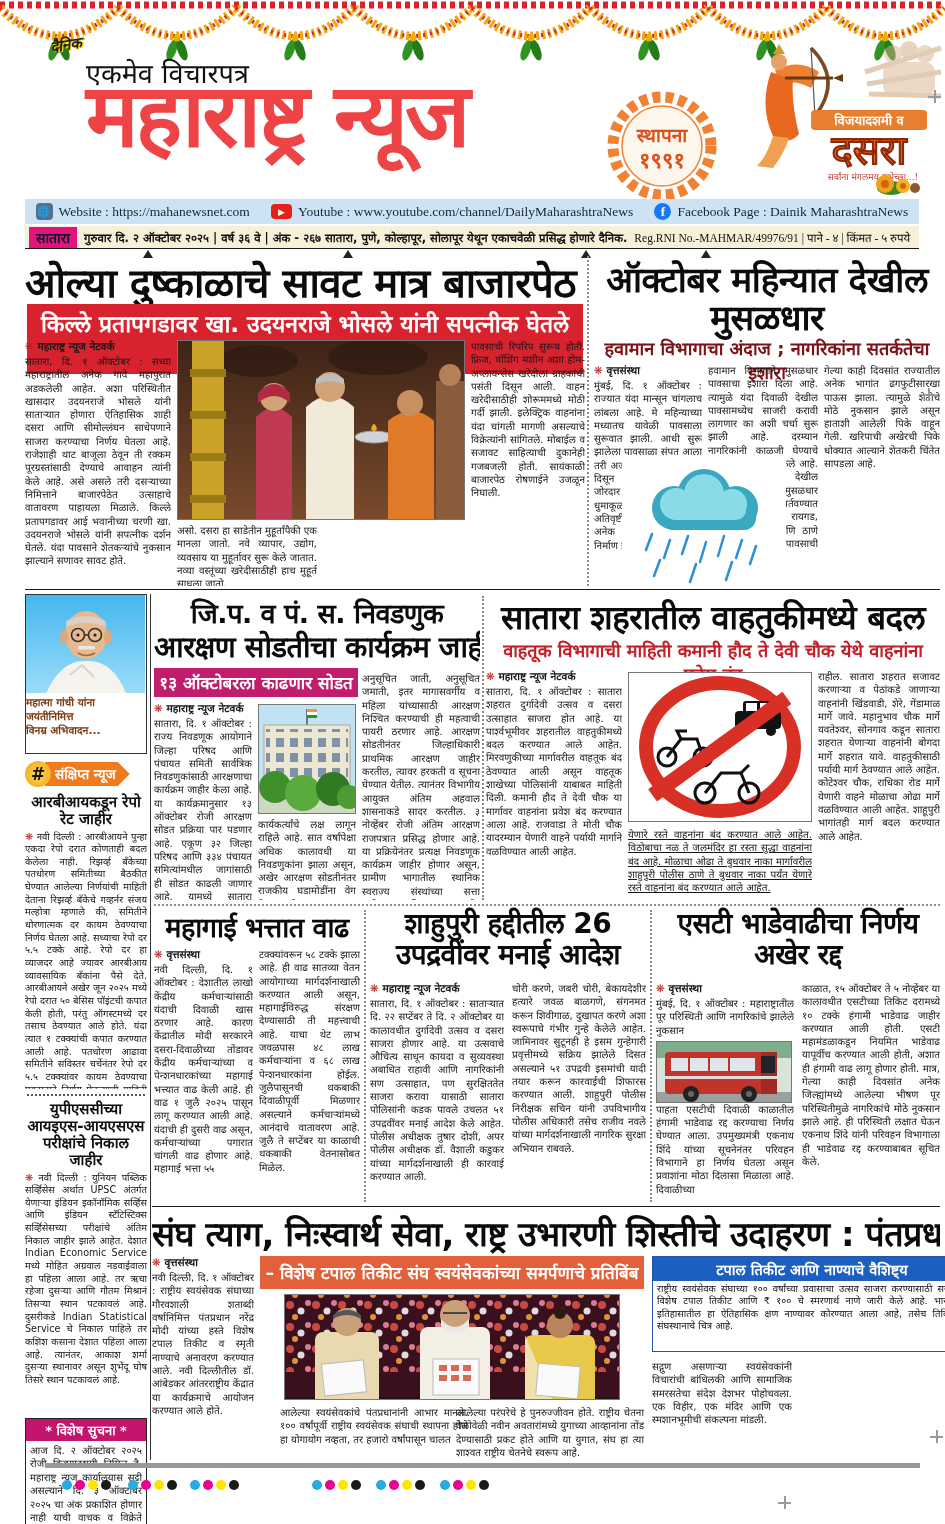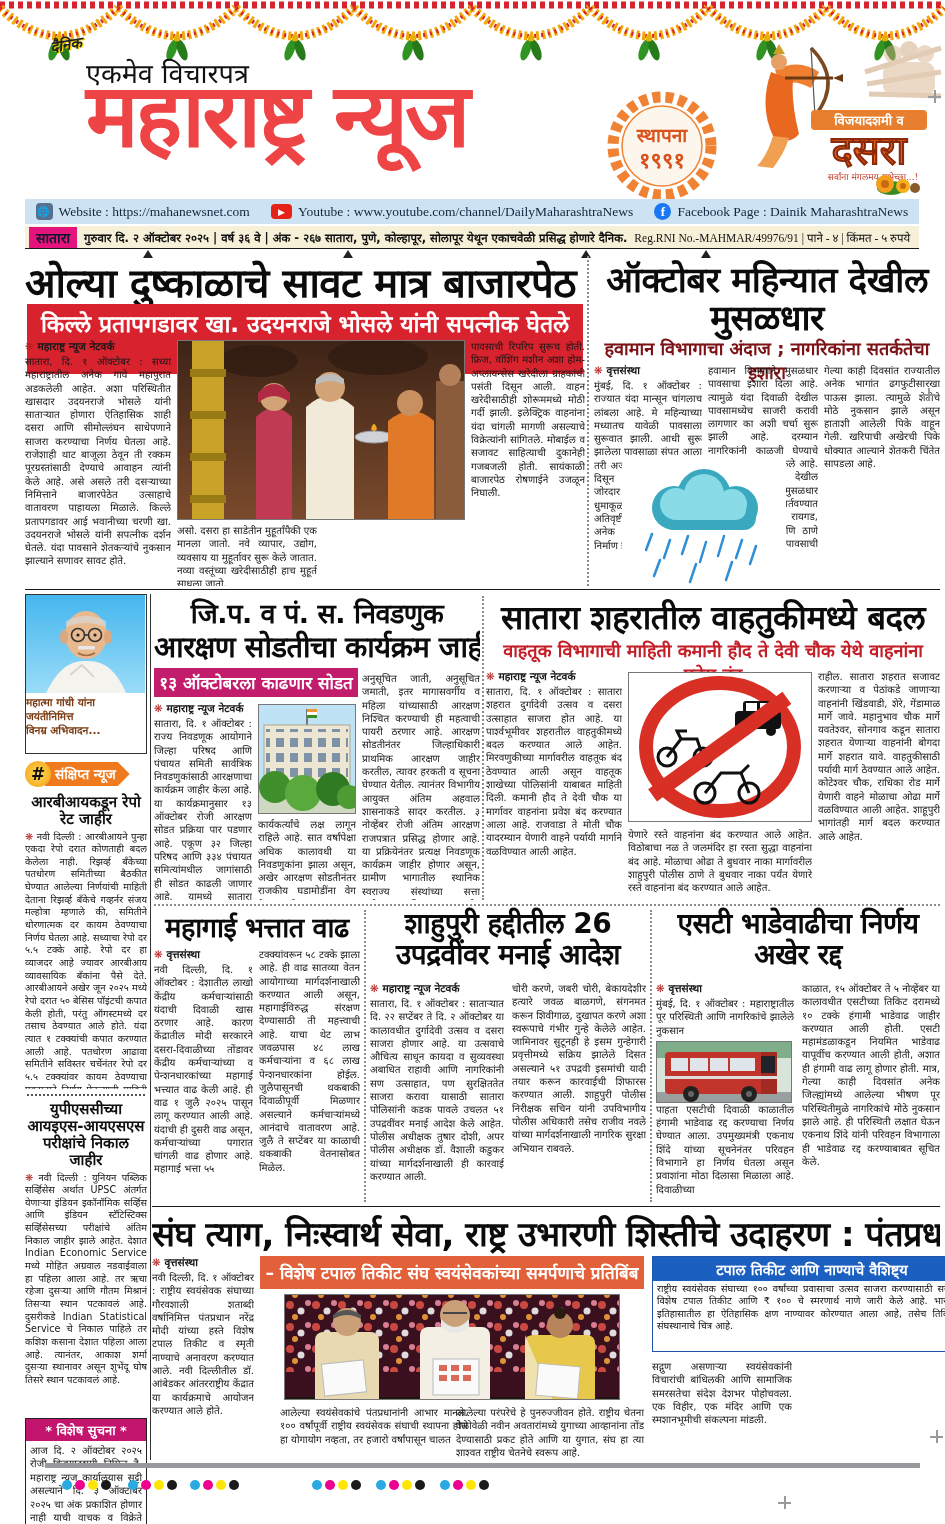--- a/index.html
+++ b/index.html
@@ -445,21 +445,21 @@
           </g>
           <g stroke="#111" stroke-width="3" fill="none">
             <circle cx="76" cy="120" r="10"></circle>
               <circle cx="120" cy="120" r="10"></circle>
             <path d="M76,120 L92,100 L112,100 L120,120"></path>
               <path d="M112,100 L120,92"></path>
           </g>
           <rect x="8" y="66" width="166" height="15" fill="#d93025" transform="rotate(-36 91 74)"></rect>
         </svg>
       </div>
-      <div class="col" style="left:142px;top:158px;width:184px;height:74px;">येणारे रस्ते वाहनांना बंद करण्यात आले आहेत. विठोबाचा नळ ते जलमंदिर हा रस्ता सुद्धा वाहनांना बंद आहे. मोळाचा ओढा ते बुधवार नाका मार्गावरील शाहुपुरी पोलीस ठाणे ते बुधवार नाका पर्यंत येणारे रस्ते वाहनांना बंद करण्यात आले आहेत.</div>
+      <div class="col" style="left:142px;top:158px;width:184px;height:74px;text-decoration:underline;">येणारे रस्ते वाहनांना बंद करण्यात आले आहेत. विठोबाचा नळ ते जलमंदिर हा रस्ता सुद्धा वाहनांना बंद आहे. मोळाचा ओढा ते बुधवार नाका मार्गावरील शाहुपुरी पोलीस ठाणे ते बुधवार नाका पर्यंत येणारे रस्ते वाहनांना बंद करण्यात आले आहेत.</div>
       <div class="col" style="left:332px;top:0;width:122px;height:232px;">राहील. सातारा शहरात सजावट करणाऱ्या व पेठांकडे जाणाऱ्या वाहनांनी खिंडवाडी, शेरे, गेंडामाळ मार्गे जावे. महानुभाव चौक मार्गे यवतेश्वर, सोनगाव कडून सातारा शहरात येणाऱ्या वाहनांनी बोगदा मार्गे शहरात यावे. वाहतुकीसाठी पर्यायी मार्ग ठेवण्यात आले आहेत. कोटेश्वर चौक, राधिका रोड मार्गे येणारी वाहने मोळाचा ओढा मार्गे वळविण्यात आली आहेत. शाहूपुरी भागांतही मार्ग बदल करण्यात आले आहेत.</div>
     </div>
   </div>
 
   <div class="hdot" style="left:154px;top:904px;width:786px;"></div>
 
   <div class="abs" style="left:154px;top:908px;width:206px;height:296px;">
     <div class="h-black e-head">महागाई भत्तात वाढ</div>
     <div class="col" style="left:0;top:40px;width:99px;height:254px;">
       <div class="byline"><span class="star">❋</span> <span>वृत्तसंस्था</span></div>

